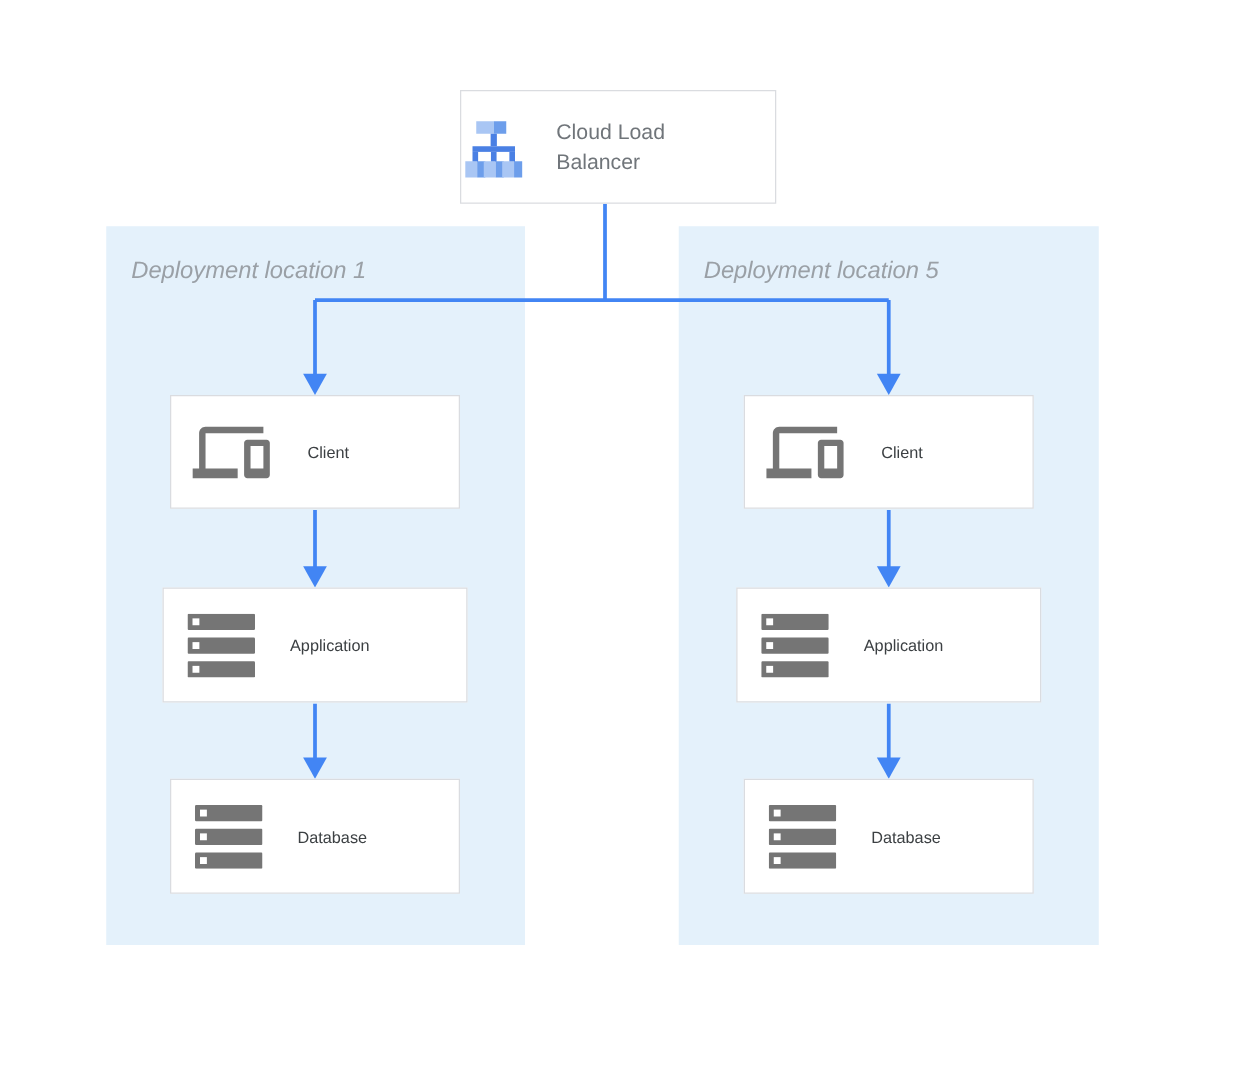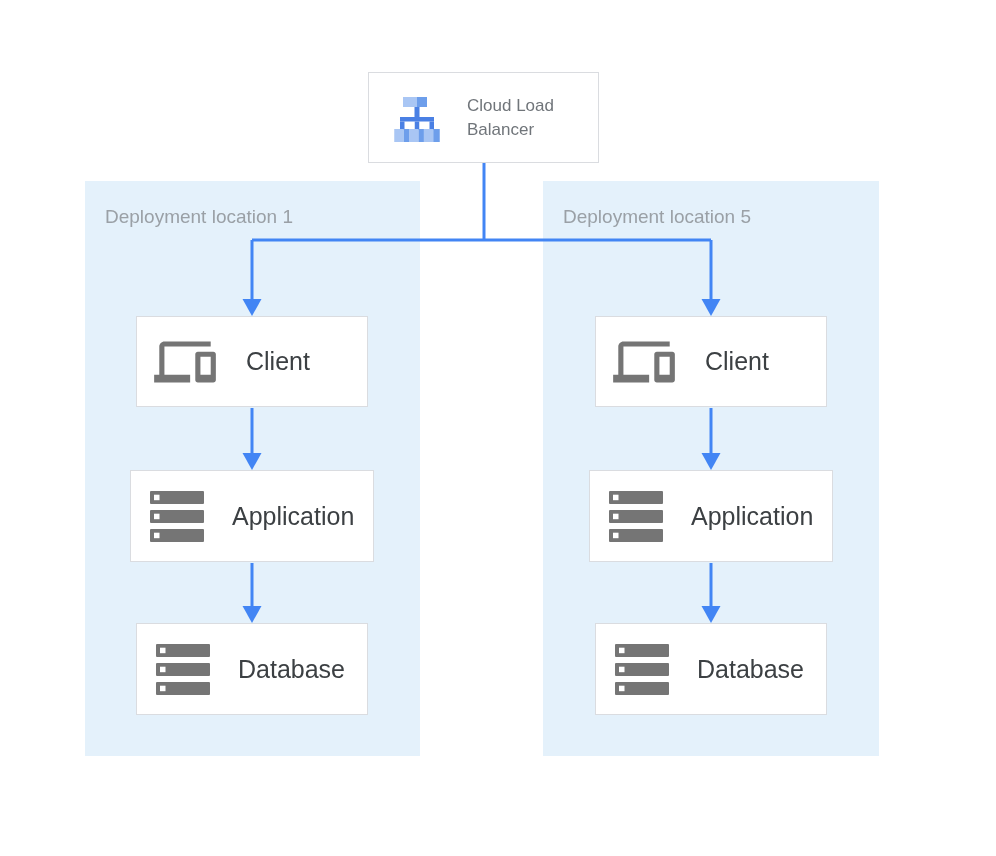--- a/index.html
+++ b/index.html
@@ -21,20 +21,21 @@
   }
   #panel1 { left: 85px; }
   #panel2 { left: 543px; width: 336px; }
   .panel-label {
     position: absolute;
     left: 20px;
     top: 25px;
     font-size: 19px;
     color: #9AA0A6;
     white-space: nowrap;
+    font-style: italic;
   }
   .connectors {
     position: absolute;
     left: 0; top: 0;
     z-index: 2;
   }
   .node {
     position: absolute;
     background: #ffffff;
     border: 1px solid #DADCE0;
@@ -43,27 +44,27 @@
     align-items: center;
     z-index: 3;
   }
   .node .icon-box {
     flex: 0 0 auto;
     display: flex;
     align-items: center;
     justify-content: center;
   }
   .node-label {
-    font-size: 25px;
+    font-size: 13px;
     color: #3C4043;
     margin-left: 28px;
     white-space: nowrap;
   }
   
-  #lb-node { left: 368px; top: 72px; width: 231px; height: 91px; padding-left: 22px; }
+  #lb-node { left: 368px; top: 72px; width: 253px; height: 91px; }
   .lb-label {
     font-size: 17px;
     line-height: 24px;
     color: #70757A;
     margin-left: 24px;
     width: 110px;
   }
   
   #node-client-1 { left: 136px; top: 316px; width: 232px; height: 91px; padding-left: 15px; }
   #node-app-1    { left: 130px; top: 470px; width: 244px; height: 92px; padding-left: 19px; }

